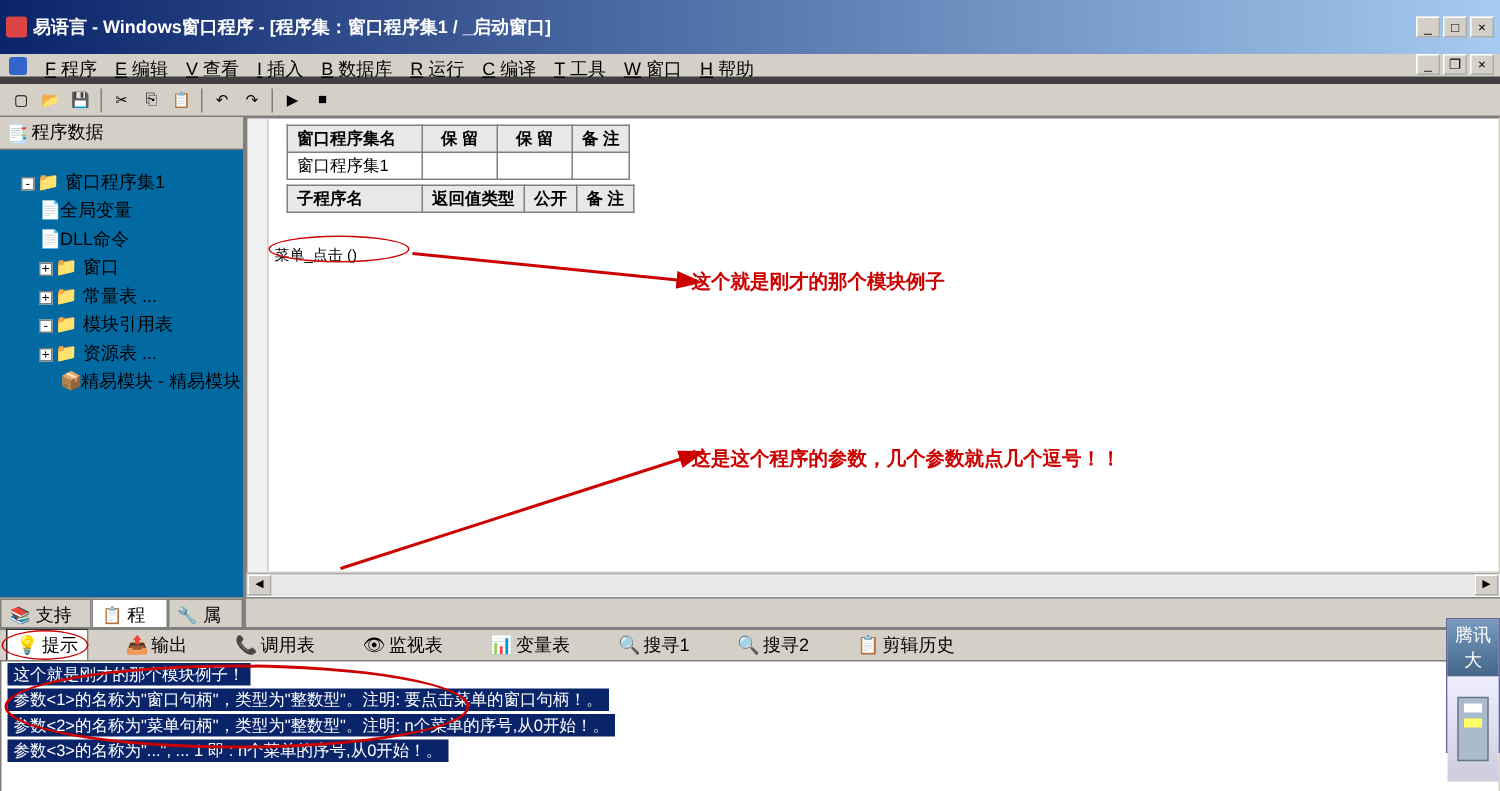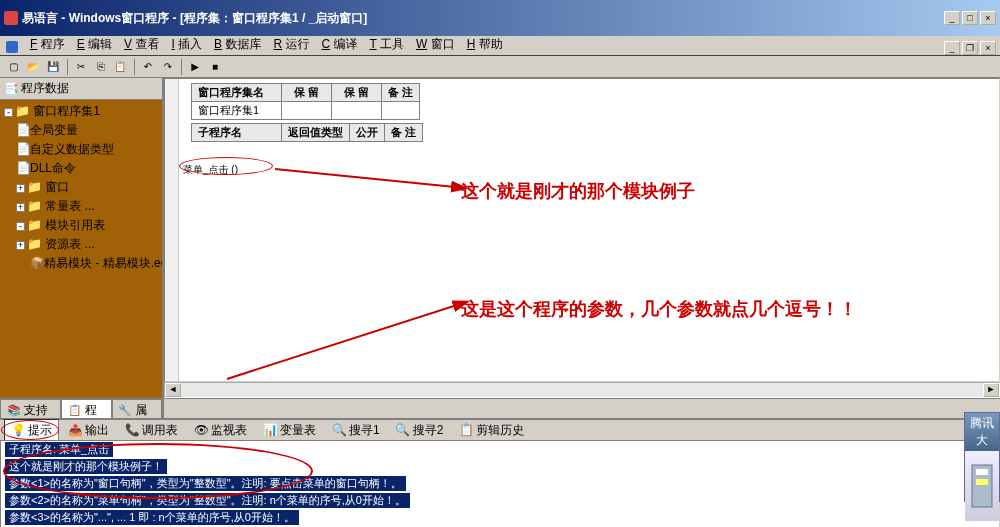--- a/index.html
+++ b/index.html
@@ -4,35 +4,35 @@
   <style>
     * { margin: 0; padding: 0; box-sizing: border-box; font-family: "SimSun", Arial, sans-serif; font-size: 12px; }
     body { background: #d4d0c8; width: 1000px; height: 527px; overflow: hidden; position: relative; }
     
     .titlebar { background: linear-gradient(to right, #0a246a, #a6caf0); color: white; height: 36px; display: flex; align-items: center; padding: 0 4px; }
     .titlebar .icon { width: 14px; height: 14px; background: #d44; margin-right: 4px; border-radius: 2px; }
     .titlebar .title { flex: 1; font-weight: bold; }
     .win-controls { display: flex; gap: 2px; }
     .win-btn { width: 16px; height: 14px; background: #d4d0c8; border: 1px outset #fff; font-size: 9px; text-align: center; line-height: 12px; cursor: pointer; color: black; }
     
-    .menubar { background: #d4d0c8; height: 20px; display: flex; align-items: flex-end; padding: 0 4px; border-bottom: 1px solid #404040; }
+    .menubar { background: #d4d0c8; height: 20px; display: flex; align-items: flex-start; padding: 0 4px; border-bottom: 5px solid #404040; }
     .menu-item { padding: 2px 6px; cursor: pointer; }
     .menu-icon { width: 16px; height: 16px; margin-right: 4px; display: inline-block; vertical-align: middle; }
     
     .toolbar { background: #d4d0c8; height: 22px; display: flex; align-items: center; padding: 0 4px; border-bottom: 1px solid #808080; position: relative; }
     .tool-btn { width: 18px; height: 18px; border: 1px solid transparent; margin: 0 1px; cursor: pointer; display: flex; align-items: center; justify-content: center; font-size: 10px; }
     .tool-sep { width: 1px; height: 16px; background: #808080; margin: 0 3px; }
     .mdi-controls { position: absolute; right: 4px; display: flex; gap: 2px; }
     
     .main-area { display: flex; height: 340px; }
     
     .left-panel { width: 164px; background: #d4d0c8; border-right: 2px solid #808080; display: flex; flex-direction: column; }
     .tree-header { background: #d4d0c8; padding: 2px 4px; border-bottom: 1px solid #808080; display: flex; align-items: center; }
     .tree-header .tree-icon { margin-right: 2px; }
-    .tree { flex: 1; background: #a16207; overflow: auto; padding: 2px; }
+    .tree { flex: 1; background: #0369a1; overflow: auto; padding: 12px; }
     .tree-node { padding: 1px 2px; white-space: nowrap; cursor: pointer; }
     .tree-expand { display: inline-block; width: 9px; height: 9px; border: 1px solid #808080; text-align: center; line-height: 7px; font-size: 9px; margin-right: 2px; cursor: pointer; background: white; }
     .tree-leaf-icon { display: inline-block; width: 12px; height: 10px; margin-right: 2px; }
     .indent-1 { padding-left: 14px; }
     .indent-2 { padding-left: 28px; }
     
     .left-tabs { display: flex; background: #d4d0c8; border-top: 1px solid #808080; height: 20px; }
     .left-tab { padding: 2px 6px; border: 1px solid #808080; border-bottom: none; background: #d4d0c8; cursor: pointer; font-size: 11px; }
     .left-tab.active { background: white; }
     
@@ -40,32 +40,32 @@
     .editor-content { flex: 1; background: white; position: relative; overflow: hidden; border: 1px inset #d4d0c8; }
     
     .code-table { position: absolute; top: 4px; left: 26px; border-collapse: collapse; }
     .code-table td, .code-table th { border: 1px solid #808080; padding: 1px 6px; font-size: 11px; text-align: center; background: white; }
     .code-table th { background: #e8e8e8; font-weight: bold; }
     .code-table .name-col { min-width: 90px; text-align: left; }
     .code-table .col2 { min-width: 50px; }
     
     .code-line { position: absolute; left: 18px; font-size: 10px; color: #000; }
     .code-ellipse { position: absolute; border: 1px solid #c00; border-radius: 50%; }
-    .annotation { position: absolute; color: #c00; font-size: 18px; font-weight: bold; }
+    .annotation { position: absolute; color: #c00; font-size: 13px; font-weight: bold; }
     .arrow-svg { position: absolute; pointer-events: none; }
     
     .gutter { position: absolute; left: 0; top: 0; width: 14px; height: 100%; background: #f0f0f0; border-right: 1px solid #ccc; }
     
     .editor-tabs { display: flex; background: #d4d0c8; height: 20px; border-top: 1px solid #808080; padding-left: 4px; }
     .editor-tab { padding: 16px 8px; border: 1px solid #808080; border-top: none; cursor: pointer; font-size: 11px; margin-top: 38px; }
     .editor-tab.inactive { color: #0000cc; background: #d4d0c8; }
     .editor-tab.active { background: white; color: black; font-weight: bold; }
     
     .output-tabs { display: flex; background: #d4d0c8; height: 22px; border-top: 2px solid #808080; align-items: center; padding: 0 4px; }
-    .output-tab { padding: 2px 6px; cursor: pointer; font-size: 11px; border: 1px solid transparent; margin-right: 2px; }
+    .output-tab { padding: 2px 6px; cursor: pointer; font-size: 11px; border: 1px solid transparent; margin-right: 18px; }
     .output-tab.active { border: 1px inset #808080; background: white; }
     .output-tab .ot-icon { margin-right: 2px; }
     
     .output-panel { height: 100px; background: white; border: 1px inset #d4d0c8; overflow: auto; position: relative; }
     .output-line { background: #0a246a; color: white; padding: 0 4px; margin: 1px 4px; font-size: 11px; display: inline-block; }
     .output-ellipse { position: absolute; border: 2px solid #c00; border-radius: 50%; left: 2px; top: 2px; width: 310px; height: 56px; pointer-events: none; }
     .tips-ellipse { position: absolute; border: 1px solid #c00; border-radius: 50%; pointer-events: none; }
     
     .popup-widget { position: absolute; right: 0; top: 412px; width: 36px; height: 90px; background: #cce; border: 1px solid #669; font-size: 11px; text-align: center; }
     .popup-header { background: linear-gradient(to bottom,#79b,#468); color: white; padding: 2px; }
@@ -134,21 +134,20 @@
   <div class="left-panel">
     <div class="tree-header">
       <span class="tree-icon">📑</span>
       <span>程序数据</span>
     </div>
     <div class="tree">
       <div class="tree-node">
         <span class="tree-expand">-</span>📁 <span>窗口程序集1</span>
       </div>
       <div class="tree-node indent-1"><span class="tree-leaf-icon">📄</span><span>全局变量</span></div>
-      <div class="tree-node indent-1"><span class="tree-leaf-icon">📄</span><span>自定义数据类型</span></div>
       <div class="tree-node indent-1"><span class="tree-leaf-icon">📄</span><span>DLL命令</span></div>
       <div class="tree-node indent-1"><span class="tree-expand">+</span>📁 <span>窗口</span></div>
       <div class="tree-node indent-1"><span class="tree-expand">+</span>📁 <span>常量表 ...</span></div>
       <div class="tree-node indent-1"><span class="tree-expand">-</span>📁 <span>模块引用表</span></div>
       <div class="tree-node indent-1"><span class="tree-expand">+</span>📁 <span>资源表 ...</span></div>
       <div class="tree-node indent-2"><span class="tree-leaf-icon">📦</span><span>精易模块 - 精易模块.ec</span></div>
     </div>
     <div class="left-tabs">
       <div class="left-tab">📚 <span>支持库</span></div>
       <div class="left-tab active">📋 <span>程序</span></div>
@@ -225,21 +224,20 @@
   <div class="output-tab"><span class="ot-icon">📞</span><span>调用表</span></div>
   <div class="output-tab"><span class="ot-icon">👁</span><span>监视表</span></div>
   <div class="output-tab"><span class="ot-icon">📊</span><span>变量表</span></div>
   <div class="output-tab"><span class="ot-icon">🔍</span><span>搜寻1</span></div>
   <div class="output-tab"><span class="ot-icon">🔍</span><span>搜寻2</span></div>
   <div class="output-tab"><span class="ot-icon">📋</span><span>剪辑历史</span></div>
 </div>
 
 <div class="output-panel">
   <div class="output-ellipse"></div>
-  <div><span class="output-line">子程序名: 菜单_点击</span></div>
   <div><span class="output-line">这个就是刚才的那个模块例子！</span></div>
   <div><span class="output-line">参数&lt;1&gt;的名称为"窗口句柄"，类型为"整数型"。注明: 要点击菜单的窗口句柄！。</span></div>
   <div><span class="output-line">参数&lt;2&gt;的名称为"菜单句柄"，类型为"整数型"。注明: n个菜单的序号,从0开始！。</span></div>
   <div><span class="output-line">参数&lt;3&gt;的名称为"...", ... 1 即 : n个菜单的序号,从0开始！。</span></div>
 </div>
 <div class="hscroll">
   <div class="sbtn">◄</div>
   <div class="strack"></div>
   <div class="sbtn">►</div>
 </div>

